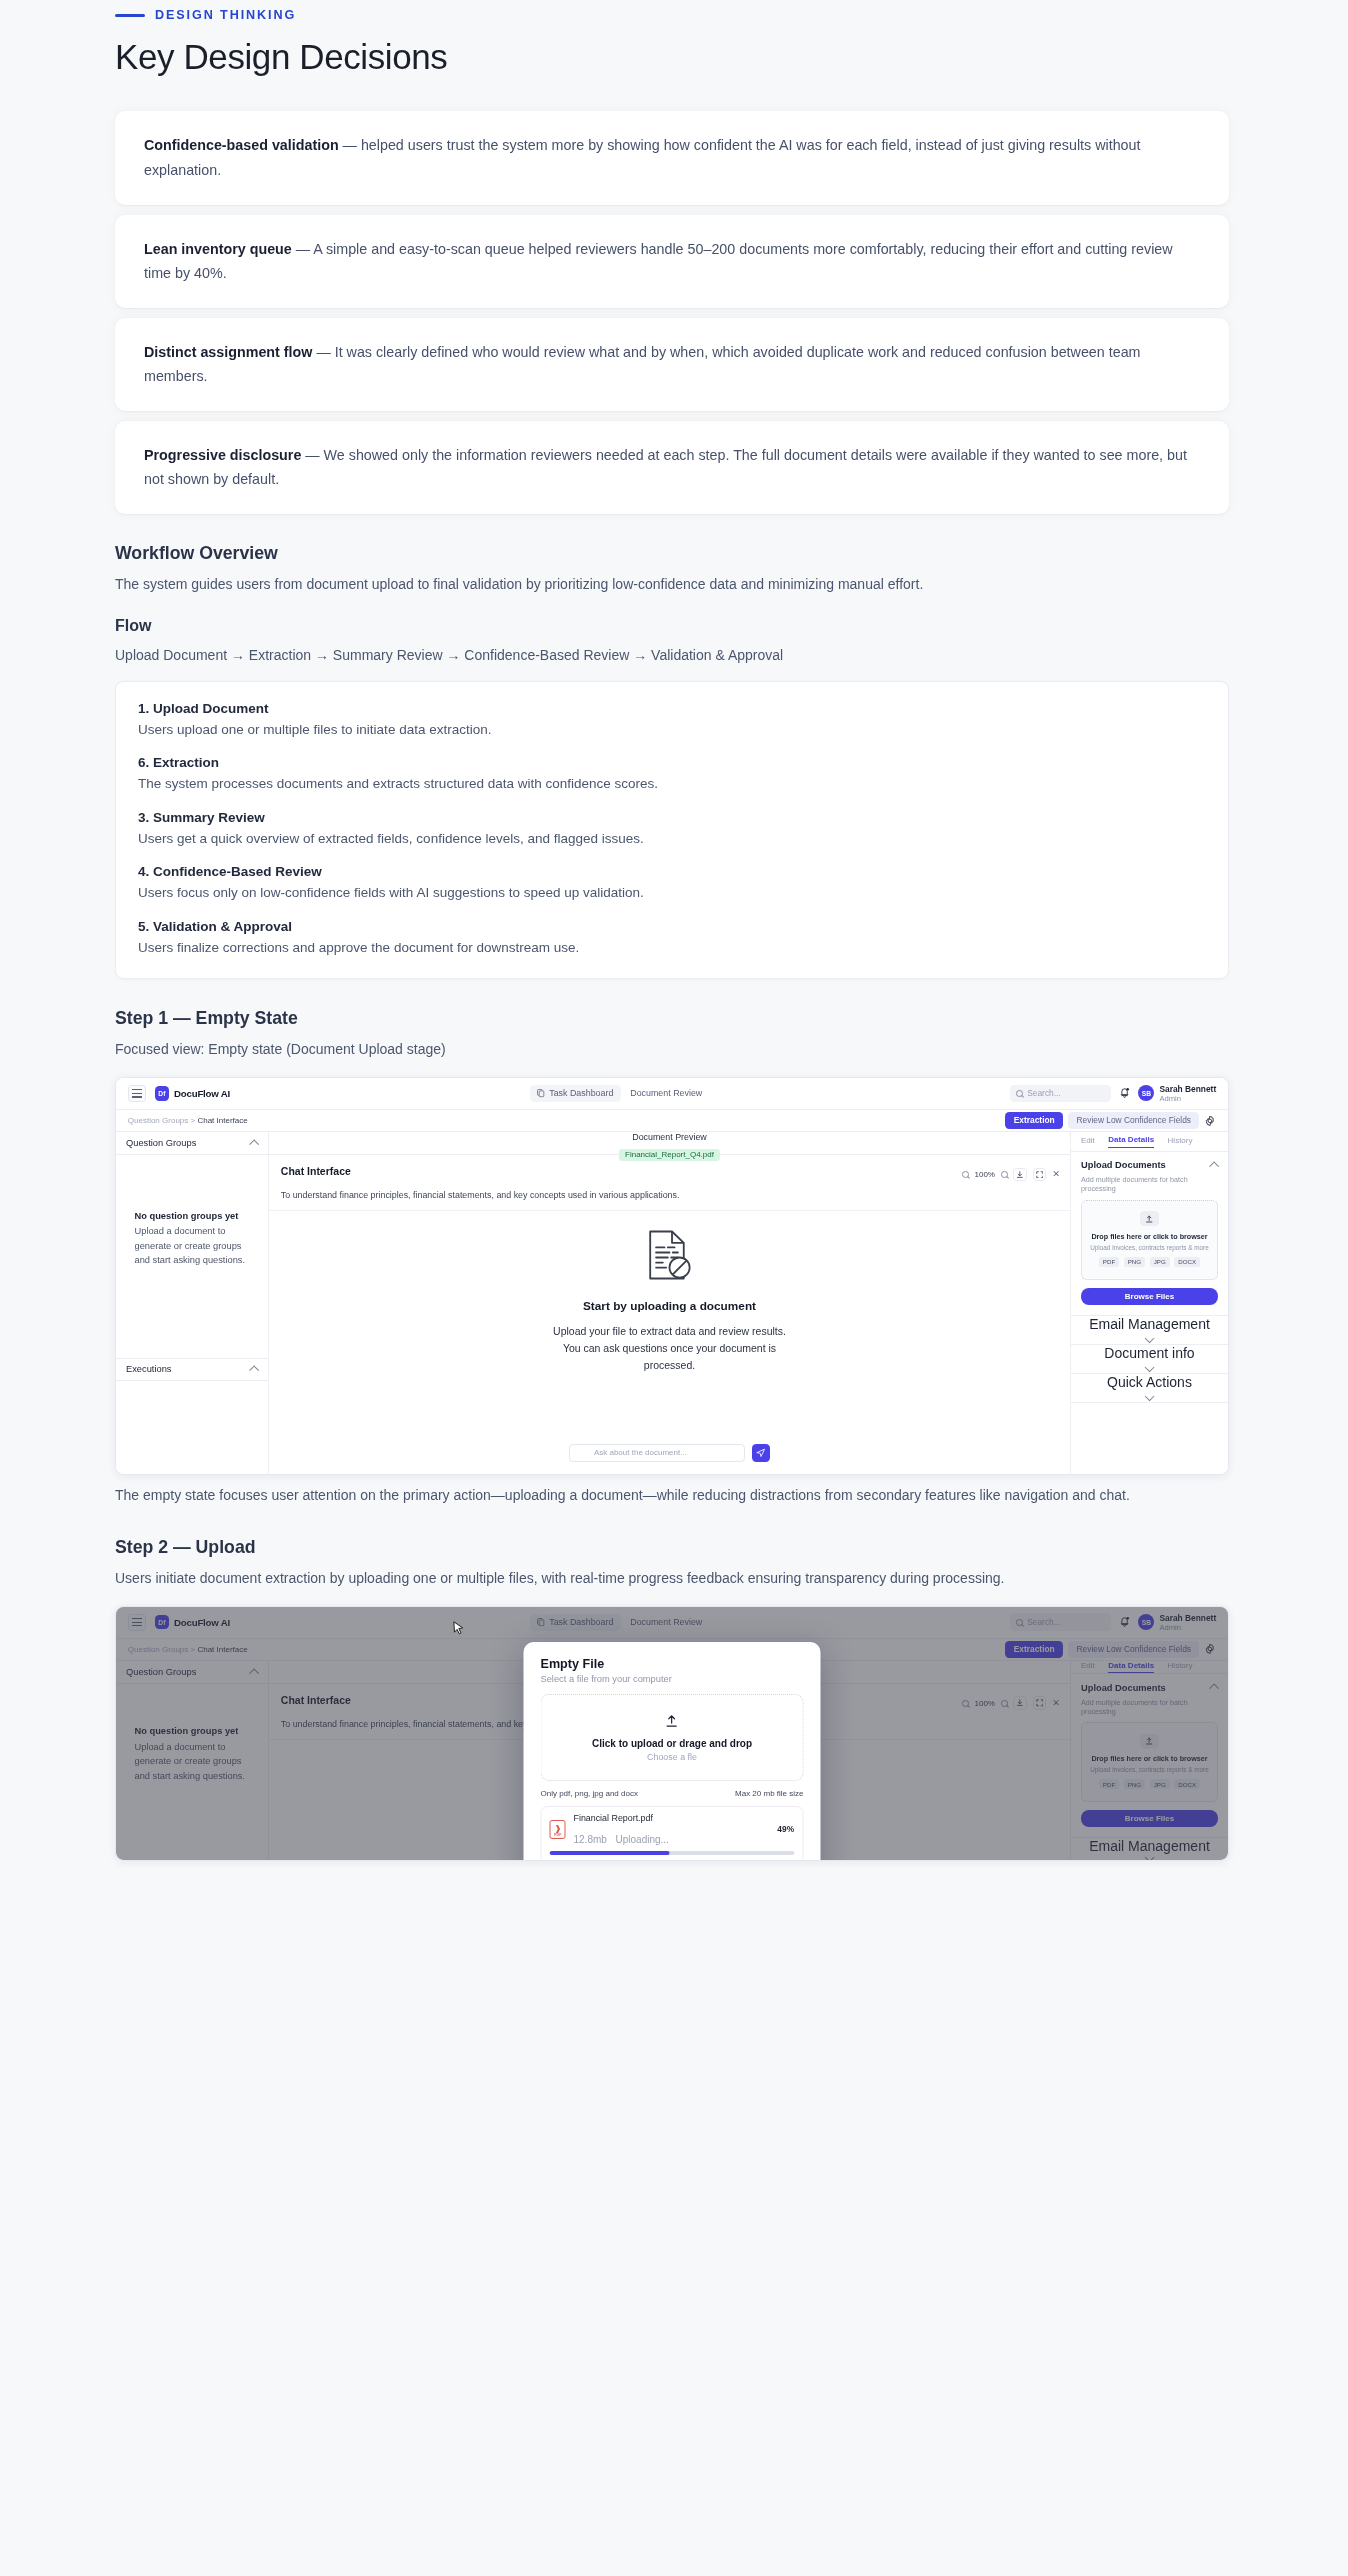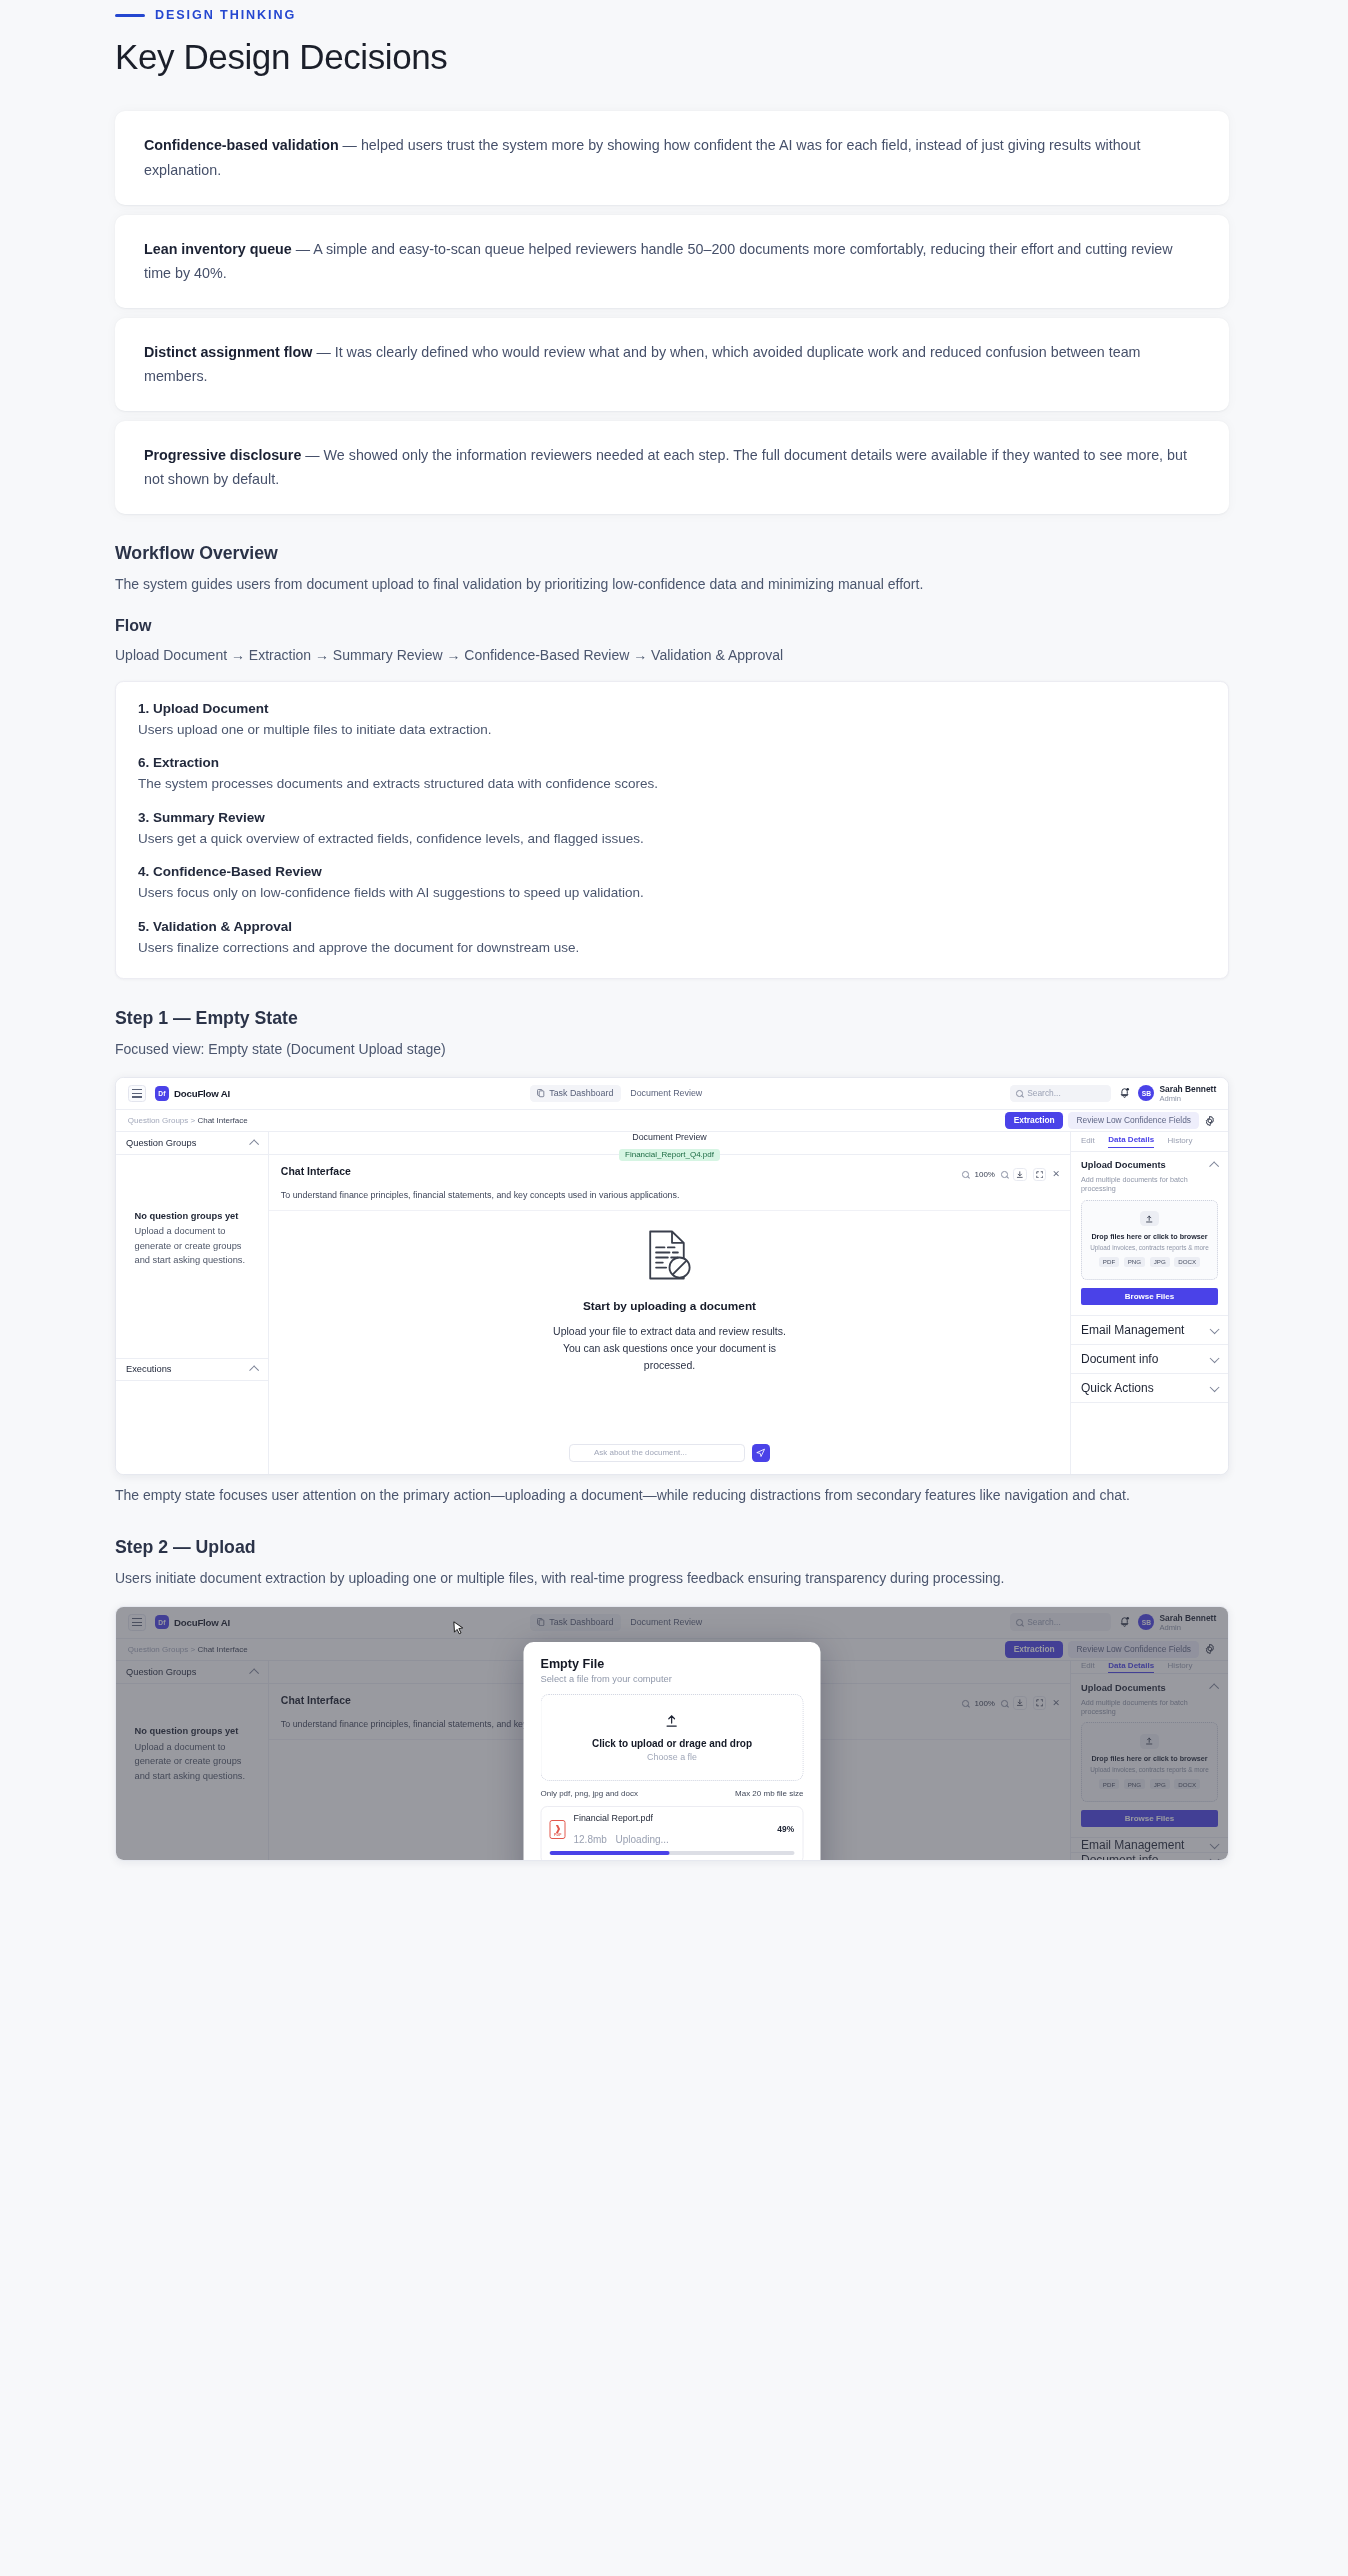--- a/index.html
+++ b/index.html
@@ -172,24 +172,24 @@
   .rp-sec-sub { font-size: 7.2px; color: #8f96a8; margin-top: 5px; }
   .dropzone { margin-top: 6.7px; border: 1.2px dotted #c9cddb; border-radius: 5.9px;
     background: #fafbfd; padding: 10px 6.7px 11.8px 6.7px; text-align: center; }
   .dz-icon { width: 18.5px; height: 15px; border-radius: 4.2px; background: #eceef4;
     display: inline-flex; align-items: center; justify-content: center; }
   .dz-t { font-size: 7.2px; font-weight: 700; color: #1d2333; margin-top: 5.9px; }
   .dz-d { font-size: 6.4px; color: #8f96a8; margin-top: 2.5px; }
   .dz-types { display: flex; gap: 4.2px; justify-content: center; margin-top: 5.9px; }
   .dz-type { background: #eceef4; border-radius: 2.5px; font-size: 6.2px; color: #474e61; padding: 1.7px 4.2px; }
   .browse-btn { margin-top: 8.4px; height: 17px; background: #4a42e8; color: #fff;
-    border-radius: 2px; display: flex; align-items: center; justify-content: center;
+    border-radius: 8px; display: flex; align-items: center; justify-content: center;
     font-size: 8px; font-weight: 700; }
   .rp-row { height: 29px; display: flex; align-items: center; justify-content: space-between;
-    padding: 0 10px; border-bottom: 0.8px solid #eceef4; font-size: 12px; color: #1d2333; }
+    padding: 0 10px; border-bottom: 0.8px solid #eceef4; font-size: 14px; color: #1d2333; flex-direction: column; }
   .rp-fill { flex: 1; }
 
   .cursor { position: absolute; width: 0; height: 0; pointer-events: none; }
   .cursor svg { display: block; }
 
   
   .shot2-wrap { position: relative; }
   .dim { position: absolute; inset: 0; background: rgba(60,62,72,.52); z-index: 5; }
   .modal {
     position: absolute; z-index: 6; left: 50%; transform: translateX(-50%);

